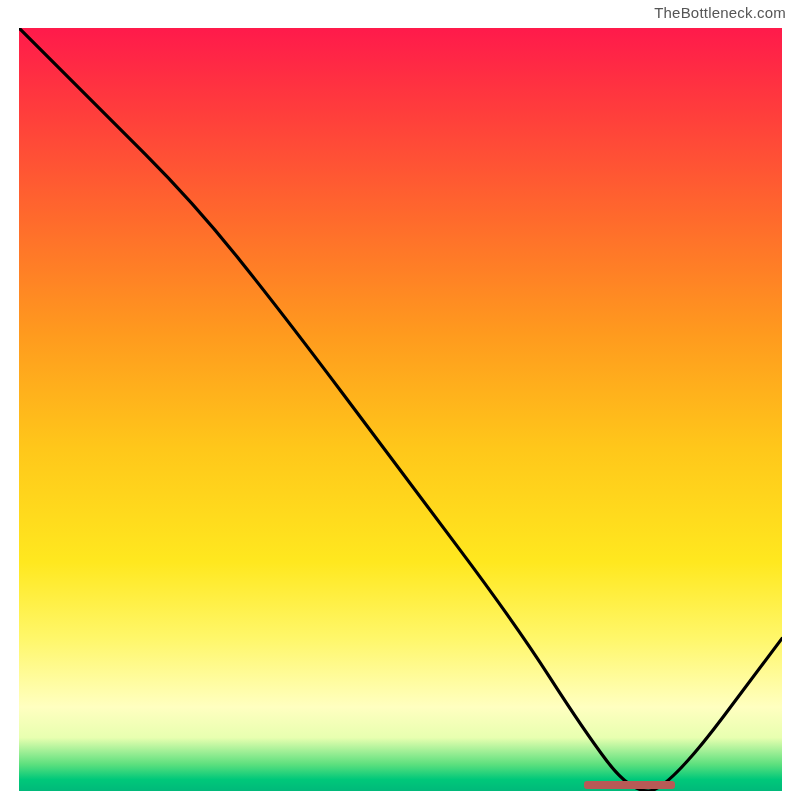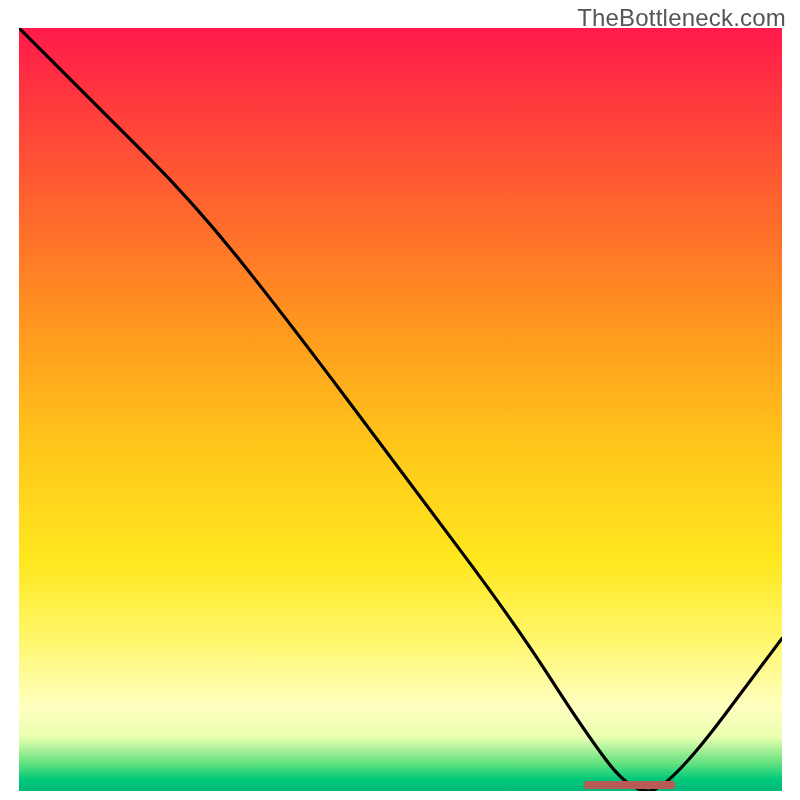--- a/index.html
+++ b/index.html
@@ -36,21 +36,21 @@
       #5de07e 96.5%,
       #00c87a 98.5%,
       #00b97a 100%
     );
   }
   .watermark {
     position: absolute;
     top: 4px;
     right: 14px;
     color: #555;
-    font-size: 24px;
+    font-size: 15px;
     letter-spacing: 0.2px;
     font-weight: 500;
   }
   .curve {
     position: absolute;
     left: 0;
     top: 0;
     width: 763px;
     height: 763px;
     pointer-events: none;

